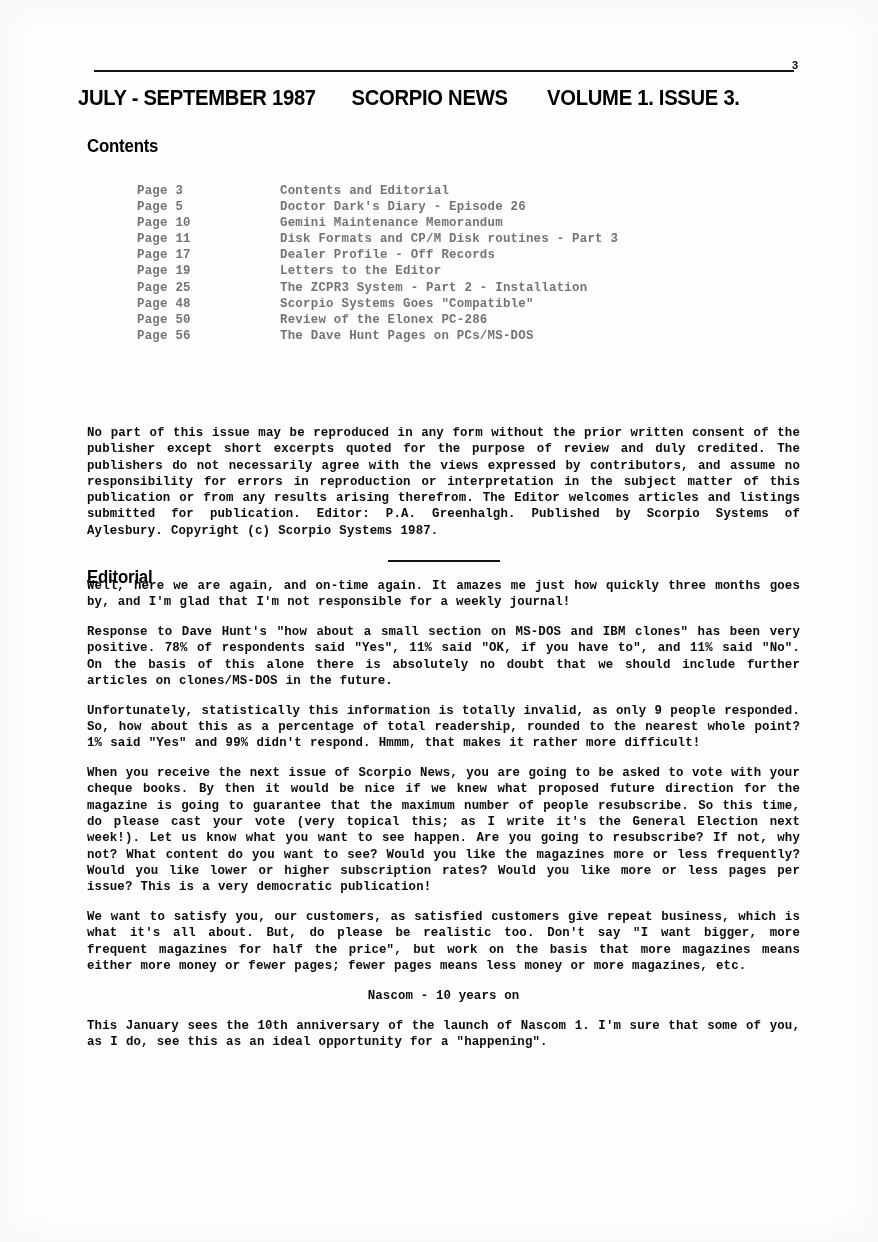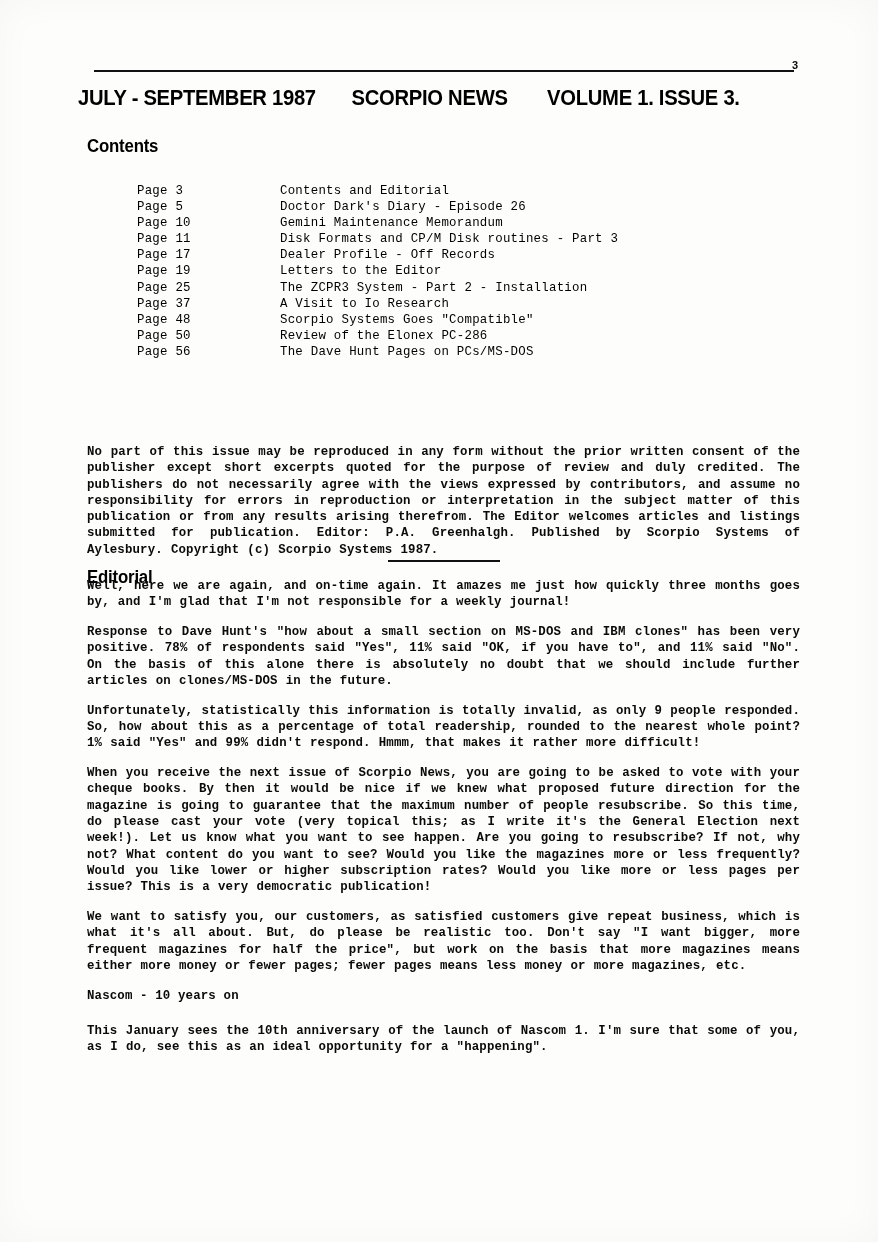--- a/index.html
+++ b/index.html
@@ -91,25 +91,25 @@
   
   .contents-list {
     position: absolute;
     left: 137px;
     top: 183px;
     width: 660px;
   }
   .contents-row {
     display: flex;
     font-family: "Liberation Mono", "DejaVu Sans Mono", monospace;
-    font-weight: normal;
+    font-weight: bold;
     font-size: 12.4px;
     line-height: 16.1px;
     letter-spacing: 0.25px;
-    color: #000000;
+    color: #737373;
     white-space: pre;
     align-items: flex-end;
   }
   .contents-row .c-page {
     width: 143px;
     flex: none;
   }
   .contents-row .c-title {
     flex: 1 1 auto;
   }
@@ -125,37 +125,37 @@
     font-family: "Liberation Mono", "DejaVu Sans Mono", monospace;
     font-weight: bold;
     font-size: 12.4px;
     line-height: 16.3px;
     letter-spacing: 0.15px;
     text-align: justify;
     text-justify: inter-word;
     color: #0a0a0a;
     word-spacing: 0.5px;
   }
-  p.bodytext:last-child { margin-bottom: 0; margin-top: 19px; }
+  p.bodytext:last-child { margin-bottom: 0; }
   p.bodytext.lastline-natural {
     text-align-last: left;
   }
 
   #copyright-block { top: 425px; }
   #editorial-body  { top: 578px; }
 
   .subheading {
     margin: 0 0 13.5px 0;
     font-family: "Liberation Mono", "DejaVu Sans Mono", monospace;
     font-weight: bold;
     font-size: 12.4px;
     line-height: 16.3px;
     letter-spacing: 0.15px;
     color: #0a0a0a;
-    text-align: left;
+    text-align: center;
   }
 
   
   .divider-rule {
     position: absolute;
     left: 388px;
     top: 560px;
     width: 112px;
     height: 2px;
     background: #111;
@@ -209,24 +209,20 @@
       <span class="c-page">Page 17</span>
       <span class="c-title">Dealer Profile - Off Records</span>
     </div>
     <div class="contents-row">
       <span class="c-page">Page 19</span>
       <span class="c-title">Letters to the Editor</span>
     </div>
     <div class="contents-row">
       <span class="c-page">Page 25</span>
       <span class="c-title">The ZCPR3 System - Part 2 - Installation</span>
-    </div>
-    <div class="contents-row">
-      <span class="c-page">Page 37</span>
-      <span class="c-title">A Visit to Io Research</span>
     </div>
     <div class="contents-row">
       <span class="c-page">Page 48</span>
       <span class="c-title">Scorpio Systems Goes "Compatible"</span>
     </div>
     <div class="contents-row">
       <span class="c-page">Page 50</span>
       <span class="c-title">Review of the Elonex PC-286</span>
     </div>
     <div class="contents-row">

